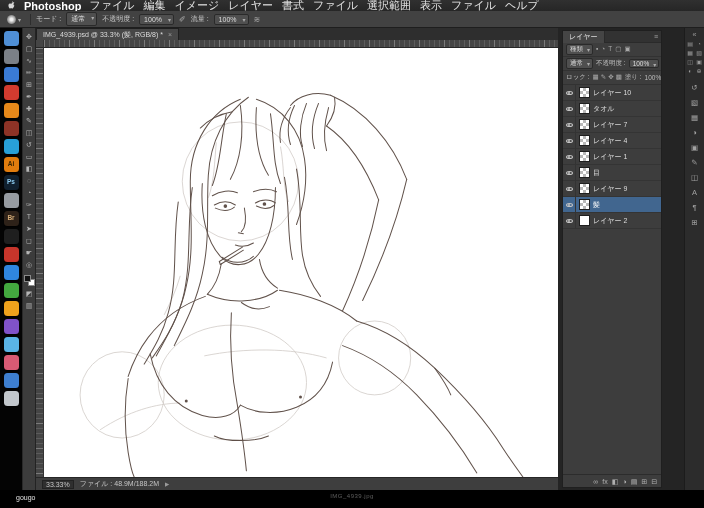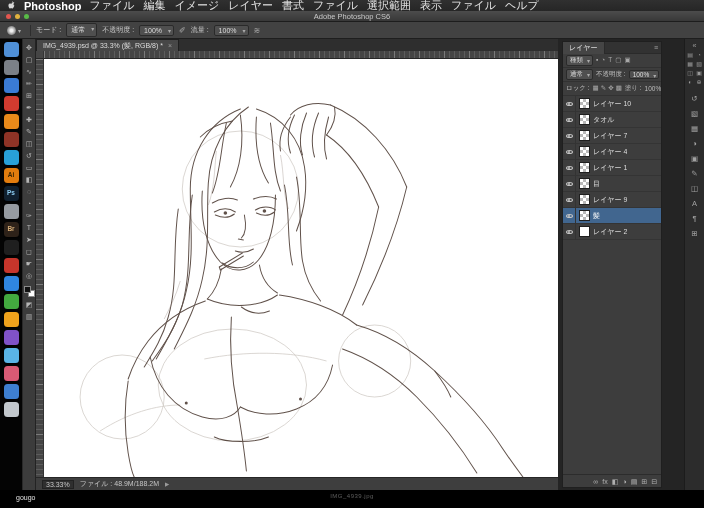--- a/index.html
+++ b/index.html
@@ -139,28 +139,20 @@
         <span class="mitem">レイヤー</span>
         <span class="mitem">書式</span>
         <span class="mitem">ファイル</span>
         <span class="mitem">選択範囲</span>
         <span class="mitem">表示</span>
         <span class="mitem">ファイル</span>
         <span class="mitem">ヘルプ</span>
       </div>
   </div>
 
-  <div class="titlebar">
-    <span class="lights">
-      <span class="light red"></span>
-      <span class="light yellow"></span>
-      <span class="light green"></span>
-    </span>
-    <span>Adobe Photoshop CS6</span>
-  </div>
 
   <div class="optionsbar">
     <span class="brushchip">
         <span class="brushdot"></span>
         <span style="font-size:6px;color:#aaa;">▾</span>
       </span>
     <span class="vsep"></span>
     <span class="lbl">モード :</span>
     <span class="dd">通常</span>
     <span class="lbl">不透明度 :</span>

